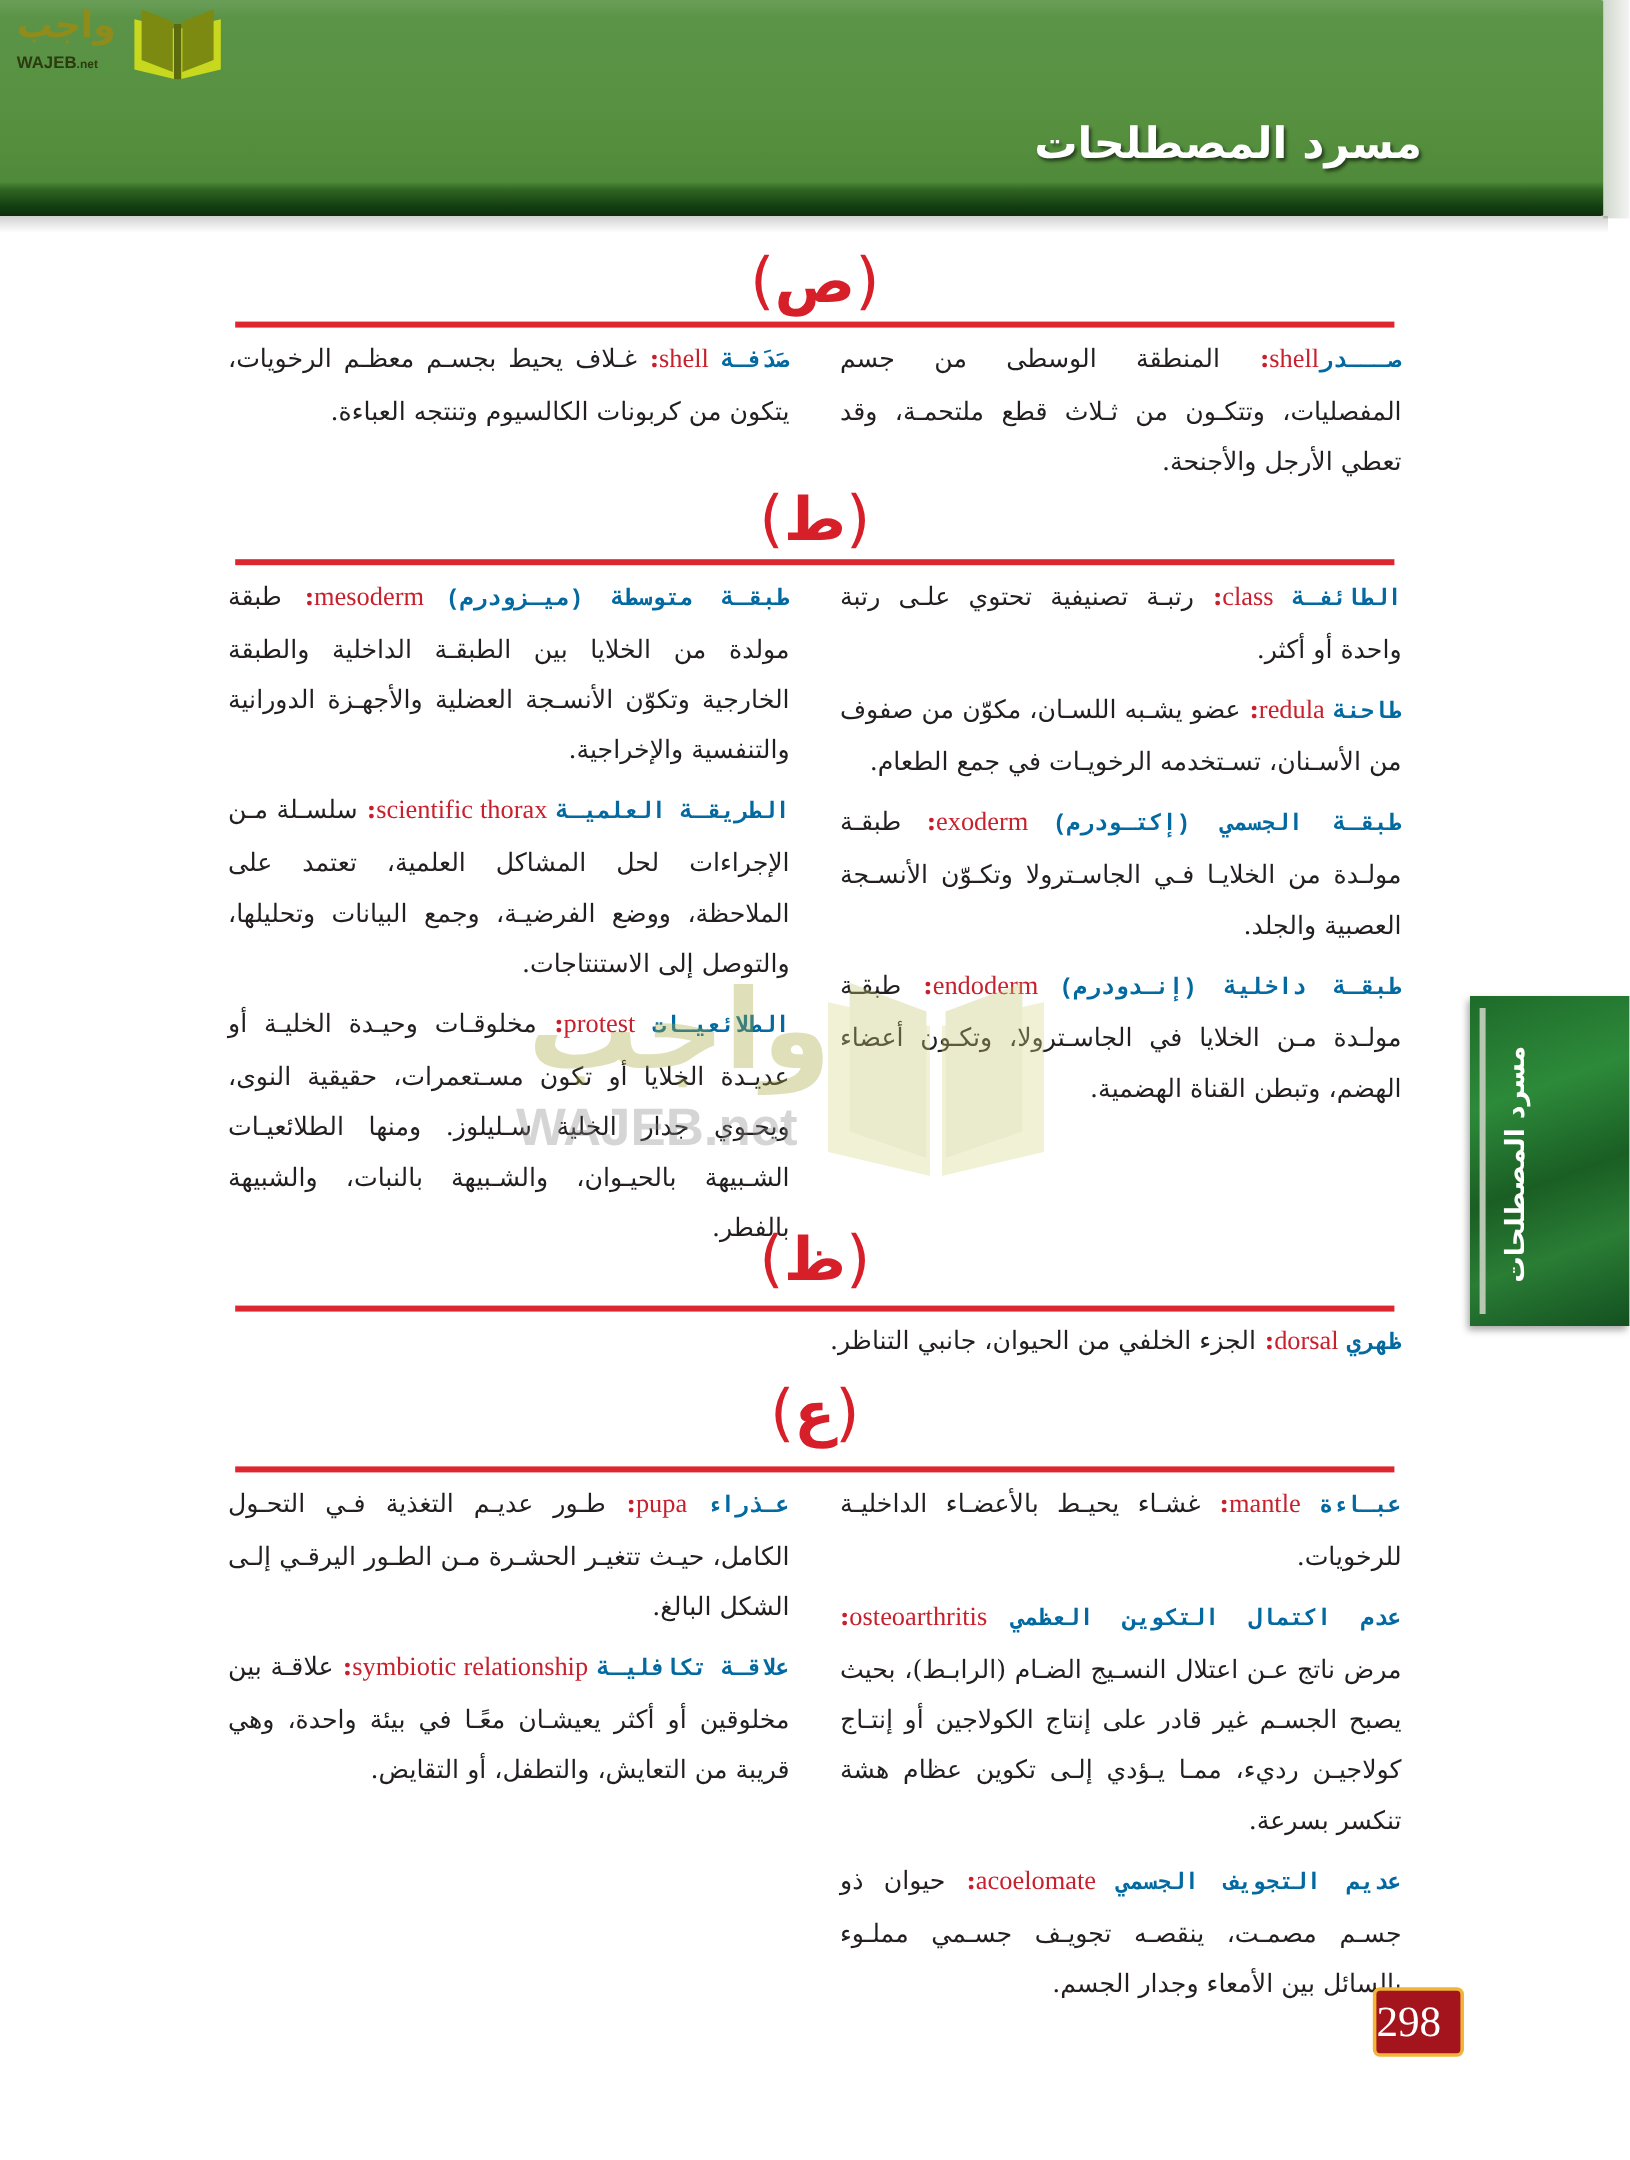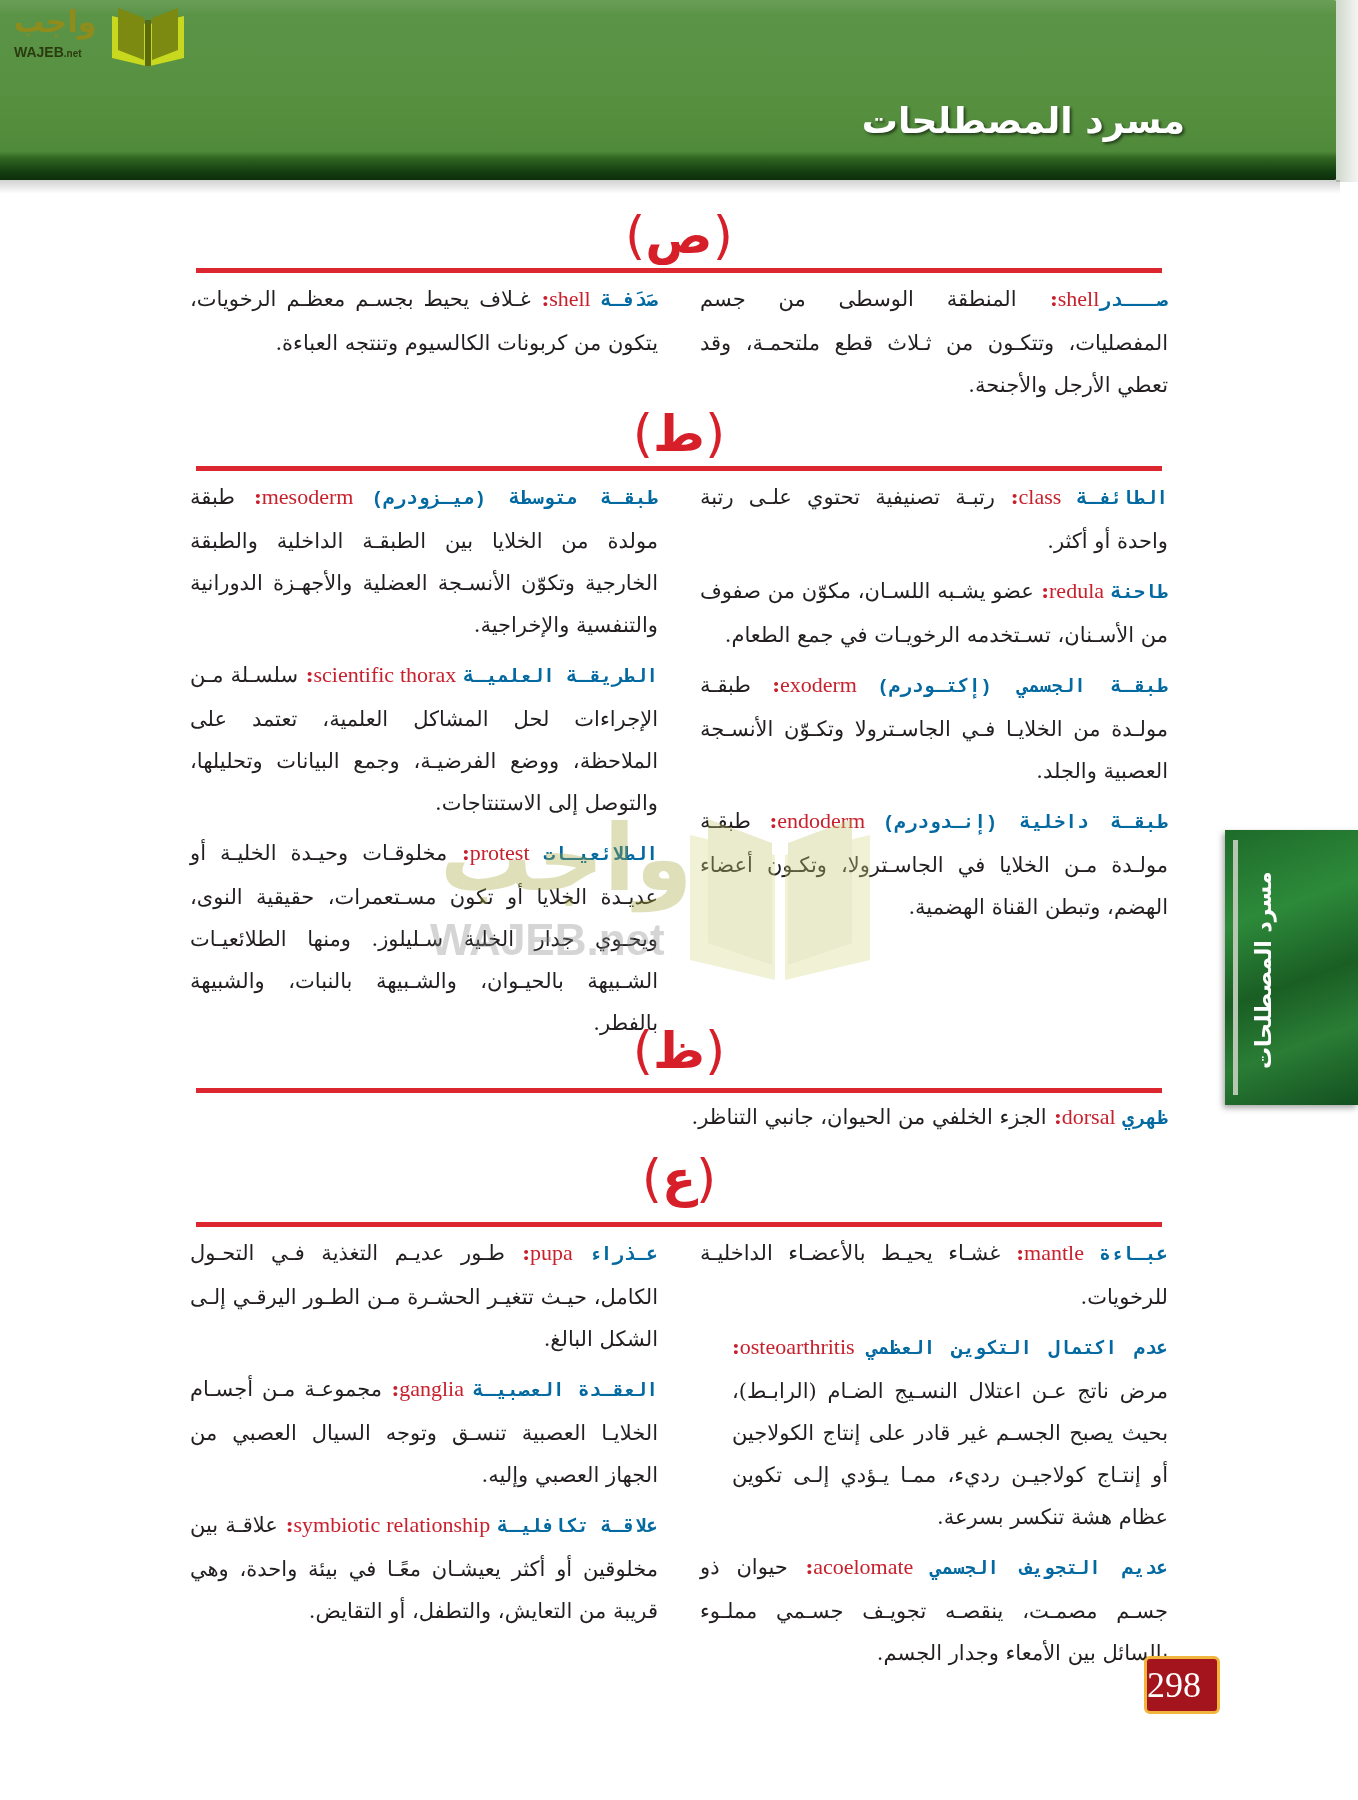--- a/index.html
+++ b/index.html
@@ -169,33 +169,30 @@
   </p>
 </div>
 
 <div class="section-letter" style="top:1148px;"><span class="paren">(</span><span>ع</span><span class="paren">)</span></div>
 <div class="rule" style="top:1222px;"></div>
 
 <div class="col right" style="top:1232px;">
   <p class="entry" style="margin-bottom:8px;">
     <span class="term">عبـاءة</span> <span class="en">mantle</span><span class="sep">: </span><span class="def">غشـاء يحيـط بالأعضـاء الداخليـة للرخويات.</span>
   </p>
-  <p class="entry" style="margin-bottom:8px;margin-left:32px;">
+  <p class="entry" style="margin-bottom:8px;">
     <span class="term">عدم اكتمال التكوين العظمي</span> <span class="en">osteoarthritis</span><span class="sep">: </span><span class="def">مرض ناتج عـن اعتلال النسـيج الضـام (الرابـط)، بحيث يصبح الجسـم غير قادر على إنتاج الكولاجين أو إنتـاج كولاجيـن رديء، ممـا يـؤدي إلـى تكوين عظام هشة تنكسر بسرعة.</span>
   </p>
   <p class="entry">
     <span class="term">عديم التجويف الجسمي</span> <span class="en">acoelomate</span><span class="sep">: </span><span class="def">حيوان ذو جسـم مصمـت، ينقصـه تجويـف جسـمي مملـوء بالسائل بين الأمعاء وجدار الجسم.</span>
   </p>
 </div>
 <div class="col left" style="top:1232px;">
   <p class="entry" style="margin-bottom:8px;">
     <span class="term">عـذراء</span> <span class="en">pupa</span><span class="sep">: </span><span class="def">طـور عديـم التغذية فـي التحـول الكامل، حيـث تتغيـر الحشـرة مـن الطـور اليرقـي إلـى الشكل البالغ.</span>
-  </p>
-  <p class="entry" style="margin-bottom:8px;">
-    <span class="term">العقـدة العصبيـة</span> <span class="en">ganglia</span><span class="sep">: </span><span class="def">مجموعـة مـن أجسـام الخلايـا العصبية تنسـق وتوجه السيال العصبي من الجهاز العصبي وإليه.</span>
   </p>
   <p class="entry">
     <span class="term">علاقـة تكافليـة</span> <span class="en">symbiotic relationship</span><span class="sep">: </span><span class="def">علاقـة بين مخلوقين أو أكثر يعيشـان معًـا في بيئة واحدة، وهي قريبة من التعايش، والتطفل، أو التقايض.</span>
   </p>
 </div>
 
 <div class="side-tab">
   <div class="side-tab-bar"></div>
   <div class="side-tab-text">مسرد المصطلحات</div>
 </div>

